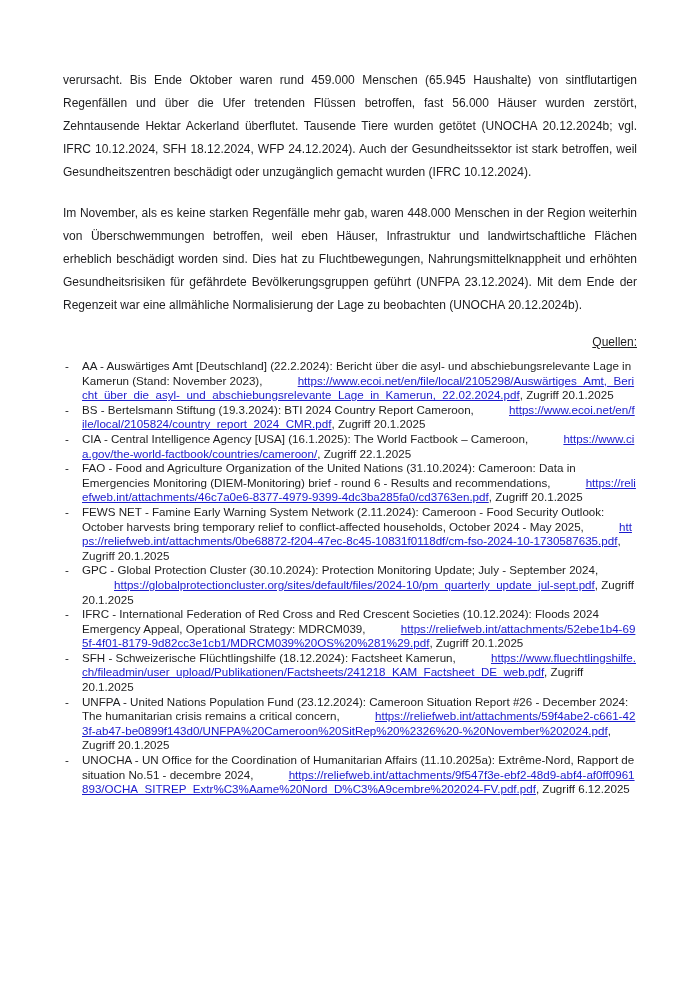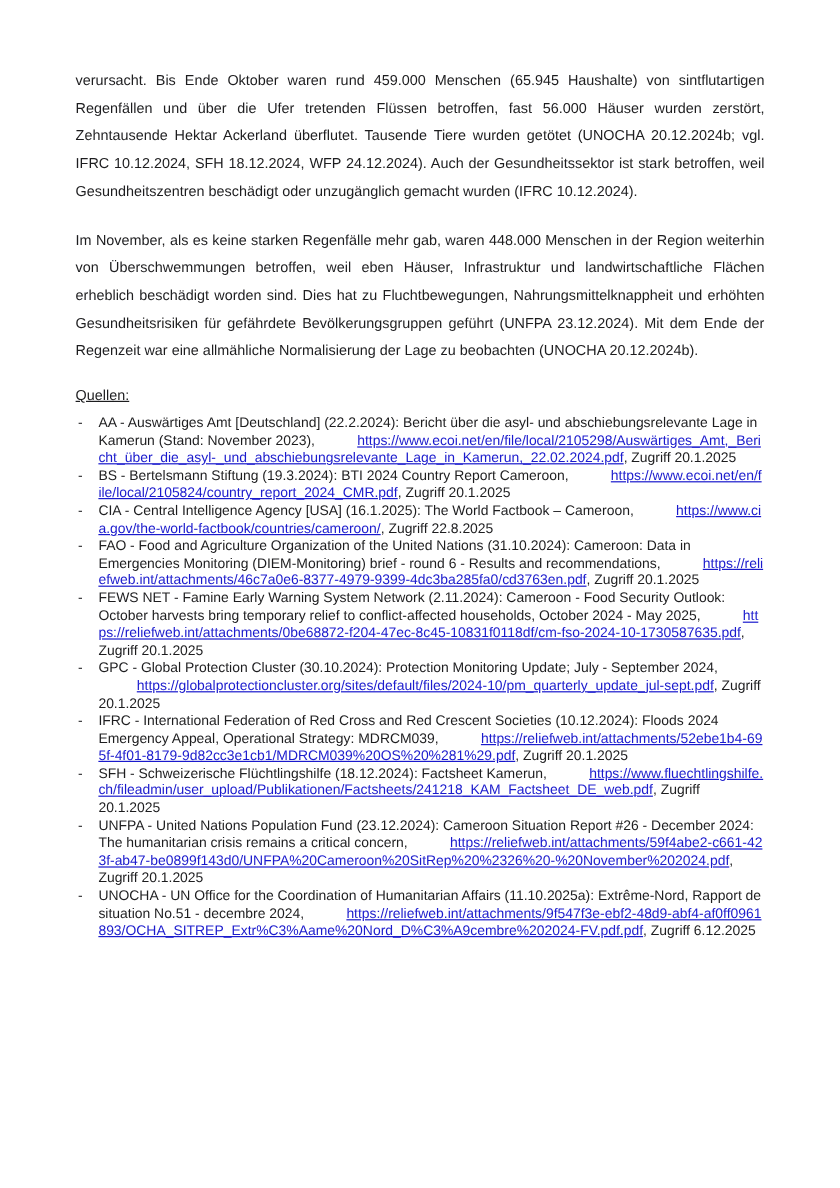--- a/index.html
+++ b/index.html
@@ -8,36 +8,37 @@
     width: 700px;
     height: 990px;
     background: #ffffff;
     font-family: "Liberation Sans", sans-serif;
     color: #1d1d1f;
     overflow: hidden;
   }
   .content {
     position: absolute;
     left: 63px;
-    top: 56px;
+    top: 69px;
     width: 574px;
   }
   .body-par {
     font-size: 12px;
     line-height: 23px;
     text-align: justify;
     margin: 0 0 18px 0;
     color: #1d1d1f;
   }
   .sources-heading {
     font-size: 12px;
     line-height: 15px;
     margin: 4px 0 9px 0;
     text-decoration: underline;
     color: #1d1d1f;
+    text-align: right;
   }
   .sources-list {
     list-style: none;
     margin: 0;
     padding: 0;
     font-size: 11.6px;
     line-height: 14.6px;
     color: #1d1d1f;
   }
   .sources-list li {
@@ -74,21 +75,21 @@
 <body>
 
 <div class="page">
   <main class="content">
     <p class="body-par">verursacht. Bis Ende Oktober waren rund 459.000 Menschen (65.945 Haushalte) von sintflutartigen Regenfällen und über die Ufer tretenden Flüssen betroffen, fast 56.000 Häuser wurden zerstört, Zehntausende Hektar Ackerland überflutet. Tausende Tiere wurden getötet (UNOCHA 20.12.2024b; vgl. IFRC 10.12.2024, SFH 18.12.2024, WFP 24.12.2024). Auch der Gesundheitssektor ist stark betroffen, weil Gesundheitszentren beschädigt oder unzugänglich gemacht wurden (IFRC 10.12.2024).</p>
     <p class="body-par">Im November, als es keine starken Regenfälle mehr gab, waren 448.000 Menschen in der Region weiterhin von Überschwemmungen betroffen, weil eben Häuser, Infrastruktur und landwirtschaftliche Flächen erheblich beschädigt worden sind. Dies hat zu Fluchtbewegungen, Nahrungsmittelknappheit und erhöhten Gesundheitsrisiken für gefährdete Bevölkerungsgruppen geführt (UNFPA 23.12.2024). Mit dem Ende der Regenzeit war eine allmähliche Normalisierung der Lage zu beobachten (UNOCHA 20.12.2024b).</p>
     <div class="sources-heading">Quellen:</div>
     <ul class="sources-list">
         <li><span class="dash">-</span><span>AA - Auswärtiges Amt [Deutschland] (22.2.2024): Bericht über die asyl- und abschiebungsrelevante Lage in Kamerun (Stand: November 2023), </span><a class="src-link">https://www.ecoi.net/en/file/local/2105298/Auswärtiges_Amt,_Bericht_über_die_asyl-_und_abschiebungsrelevante_Lage_in_Kamerun,_22.02.2024.pdf</a><span>, Zugriff 20.1.2025</span></li>
         <li><span class="dash">-</span><span>BS - Bertelsmann Stiftung (19.3.2024): BTI 2024 Country Report Cameroon, </span><a class="src-link">https://www.ecoi.net/en/file/local/2105824/country_report_2024_CMR.pdf</a><span>, Zugriff 20.1.2025</span></li>
-        <li><span class="dash">-</span><span>CIA - Central Intelligence Agency [USA] (16.1.2025): The World Factbook – Cameroon, </span><a class="src-link">https://www.cia.gov/the-world-factbook/countries/cameroon/</a><span>, Zugriff 22.8.2025</span></li>
+        <li><span class="dash">-</span><span>CIA - Central Intelligence Agency [USA] (16.1.2025): The World Factbook – Cameroon, </span><a class="src-link">https://www.cia.gov/the-world-factbook/countries/cameroon/</a><span>, Zugriff 22.1.2025</span></li>
         <li><span class="dash">-</span><span>FAO - Food and Agriculture Organization of the United Nations (31.10.2024): Cameroon: Data in Emergencies Monitoring (DIEM-Monitoring) brief - round 6 - Results and recommendations, </span><a class="src-link">https://reliefweb.int/attachments/46c7a0e6-8377-4979-9399-4dc3ba285fa0/cd3763en.pdf</a><span>, Zugriff 20.1.2025</span></li>
         <li><span class="dash">-</span><span>FEWS NET - Famine Early Warning System Network (2.11.2024): Cameroon - Food Security Outlook: October harvests bring temporary relief to conflict-affected households, October 2024 - May 2025, </span><a class="src-link">https://reliefweb.int/attachments/0be68872-f204-47ec-8c45-10831f0118df/cm-fso-2024-10-1730587635.pdf</a><span>, Zugriff 20.1.2025</span></li>
         <li><span class="dash">-</span><span>GPC - Global Protection Cluster (30.10.2024): Protection Monitoring Update; July - September 2024, </span><a class="src-link">https://globalprotectioncluster.org/sites/default/files/2024-10/pm_quarterly_update_jul-sept.pdf</a><span>, Zugriff 20.1.2025</span></li>
         <li><span class="dash">-</span><span>IFRC - International Federation of Red Cross and Red Crescent Societies (10.12.2024): Floods 2024 Emergency Appeal, Operational Strategy: MDRCM039, </span><a class="src-link">https://reliefweb.int/attachments/52ebe1b4-695f-4f01-8179-9d82cc3e1cb1/MDRCM039%20OS%20%281%29.pdf</a><span>, Zugriff 20.1.2025</span></li>
         <li><span class="dash">-</span><span>SFH - Schweizerische Flüchtlingshilfe (18.12.2024): Factsheet Kamerun, </span><a class="src-link">https://www.fluechtlingshilfe.ch/fileadmin/user_upload/Publikationen/Factsheets/241218_KAM_Factsheet_DE_web.pdf</a><span>, Zugriff 20.1.2025</span></li>
         <li><span class="dash">-</span><span>UNFPA - United Nations Population Fund (23.12.2024): Cameroon Situation Report #26 - December 2024: The humanitarian crisis remains a critical concern, </span><a class="src-link">https://reliefweb.int/attachments/59f4abe2-c661-423f-ab47-be0899f143d0/UNFPA%20Cameroon%20SitRep%20%2326%20-%20November%202024.pdf</a><span>, Zugriff 20.1.2025</span></li>
         <li><span class="dash">-</span><span>UNOCHA - UN Office for the Coordination of Humanitarian Affairs (11.10.2025a): Extrême-Nord, Rapport de situation No.51 - decembre 2024, </span><a class="src-link">https://reliefweb.int/attachments/9f547f3e-ebf2-48d9-abf4-af0ff0961893/OCHA_SITREP_Extr%C3%Aame%20Nord_D%C3%A9cembre%202024-FV.pdf.pdf</a><span>, Zugriff 6.12.2025</span></li>
       </ul>
   </main>
 

